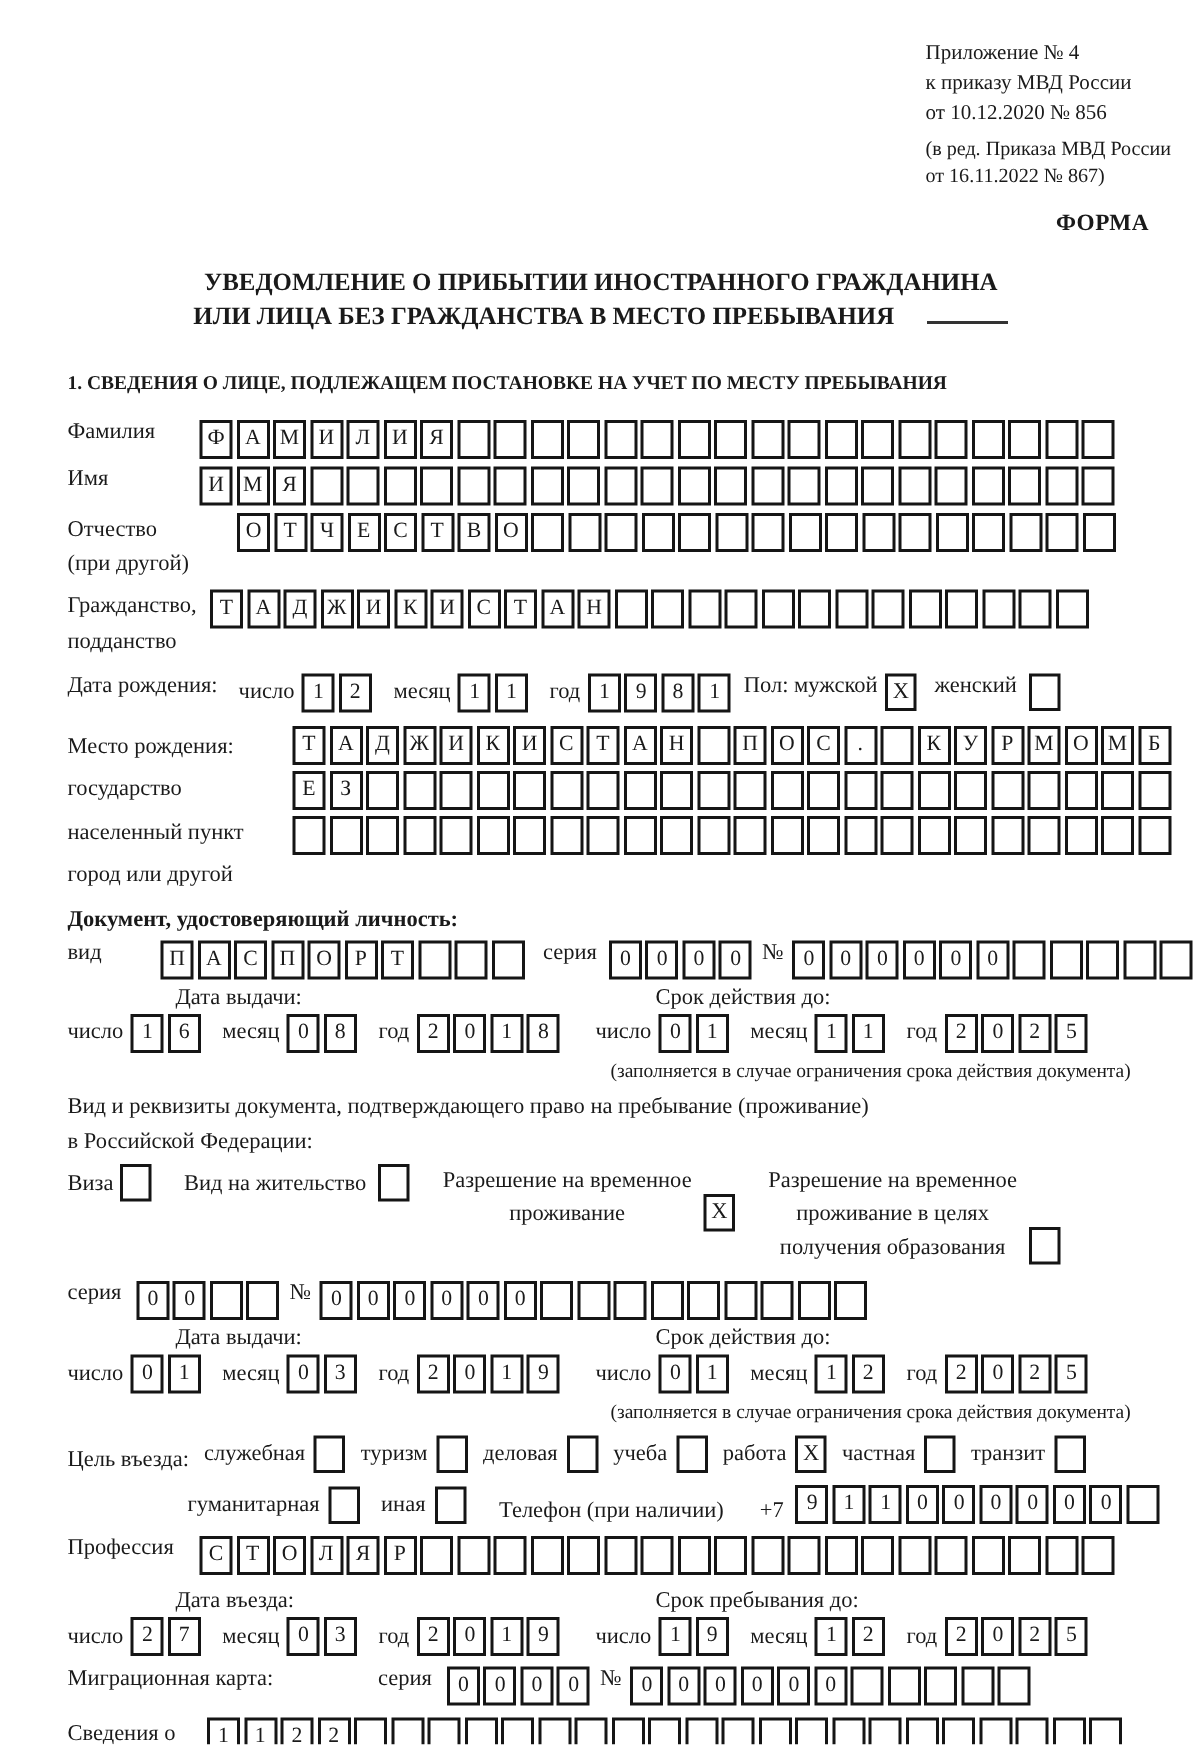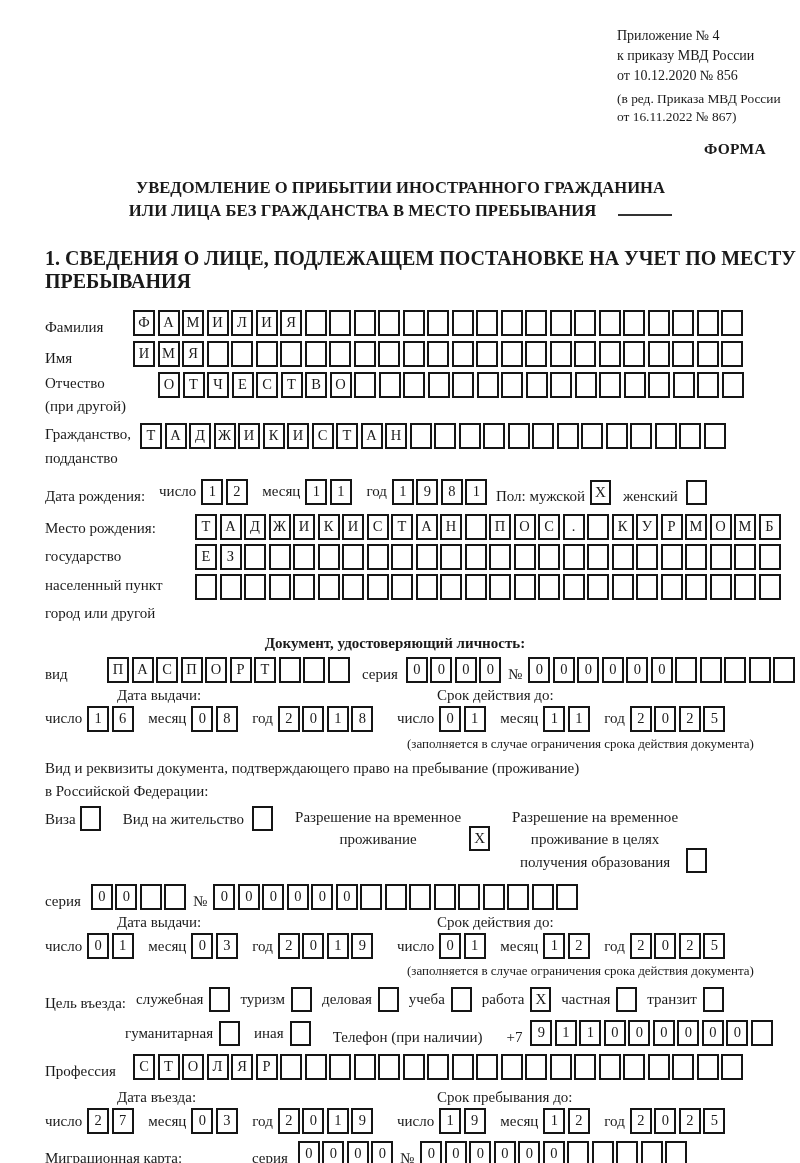--- a/index.html
+++ b/index.html
@@ -6,44 +6,44 @@
   .page{position:relative;width:800px;height:1163px;box-sizing:border-box;
         background:#fff;color:#1a1a1a;overflow:hidden;
         font-family:"Liberation Serif","DejaVu Serif",serif;font-size:15px;
         padding:26px 0 0 45px}
   
   .hdr{margin-left:572px;width:220px;font-size:14px;line-height:1.42}
   .hdr .amend{margin-top:4px;font-size:13.4px;line-height:1.38}
   .forma{margin:13px 34px 0 0;text-align:right;font-weight:bold;font-size:15.5px;letter-spacing:.3px}
   .title{margin:18px 44px 0 0;text-align:center;font-weight:bold;font-size:16.6px;line-height:1.42}
   .blank-line{display:inline-block;width:54px;border-bottom:2.5px solid #333;margin-left:22px}
-  .sect{margin-top:24px;font-weight:bold;font-size:20px}
+  .sect{margin-top:24px;font-weight:bold;font-size:13px}
   
-  .row{display:flex;align-items:flex-end;margin-top:5px}
+  .row{display:flex;align-items:flex-start;margin-top:5px}
   .row.top{align-items:flex-start}
   .lbl{flex:0 0 auto}
   .w88{width:88px}.w113{width:113px}.w95{width:95px}.w150{width:150px}.w93{width:93px}.wmig{width:207px}
   .lblcol{flex:0 0 auto;line-height:1.55}
   .grid{display:flex;flex-wrap:nowrap}
   .grid-rows .grid{margin-bottom:4px}
   .cb{box-sizing:border-box;flex:0 0 auto;width:22px;height:26px;border:2px solid #151515;
       margin-right:2.5px;text-align:center;font-size:14.5px;line-height:21px}
   .box{box-sizing:border-box;display:inline-block;width:21px;height:25px;border:2px solid #151515;
        text-align:center;font-size:15px;line-height:20px;vertical-align:middle}
   
   .dg{display:flex;align-items:center;margin-right:12px}
   .dg .dlab{margin-right:5px}
   .datepair{display:flex;margin-top:4px;align-items:flex-start}
   .dp-left{flex:0 0 352px}
   .dp-right{flex:1 1 auto}
   .dp-head-l{margin-left:72px;margin-bottom:2px}
   .dp-head-r{margin-left:40px;margin-bottom:2px}
   .dp-line{display:flex;align-items:center}
   .note-r{font-size:13px;margin-top:4px;margin-left:10px}
-  .doc-head{text-align:center;font-weight:bold;margin:7px 55px 0 0}
+  .doc-head{font-weight:bold;margin:7px 55px 0 0}
   .txt{margin-top:6px}
   
   .opts{display:flex;align-items:flex-start;margin-top:6px}
   .opt{display:flex;align-items:flex-end}
   .opt+.opt{margin-left:22px}
   .opt .box{margin-left:8px;flex:0 0 auto}
   .opt-text{text-align:center;line-height:1.5}
   
   .prow{display:flex;align-items:flex-end;margin-top:8px;flex-wrap:nowrap}
   .popt{display:flex;align-items:center;margin-left:10px}

